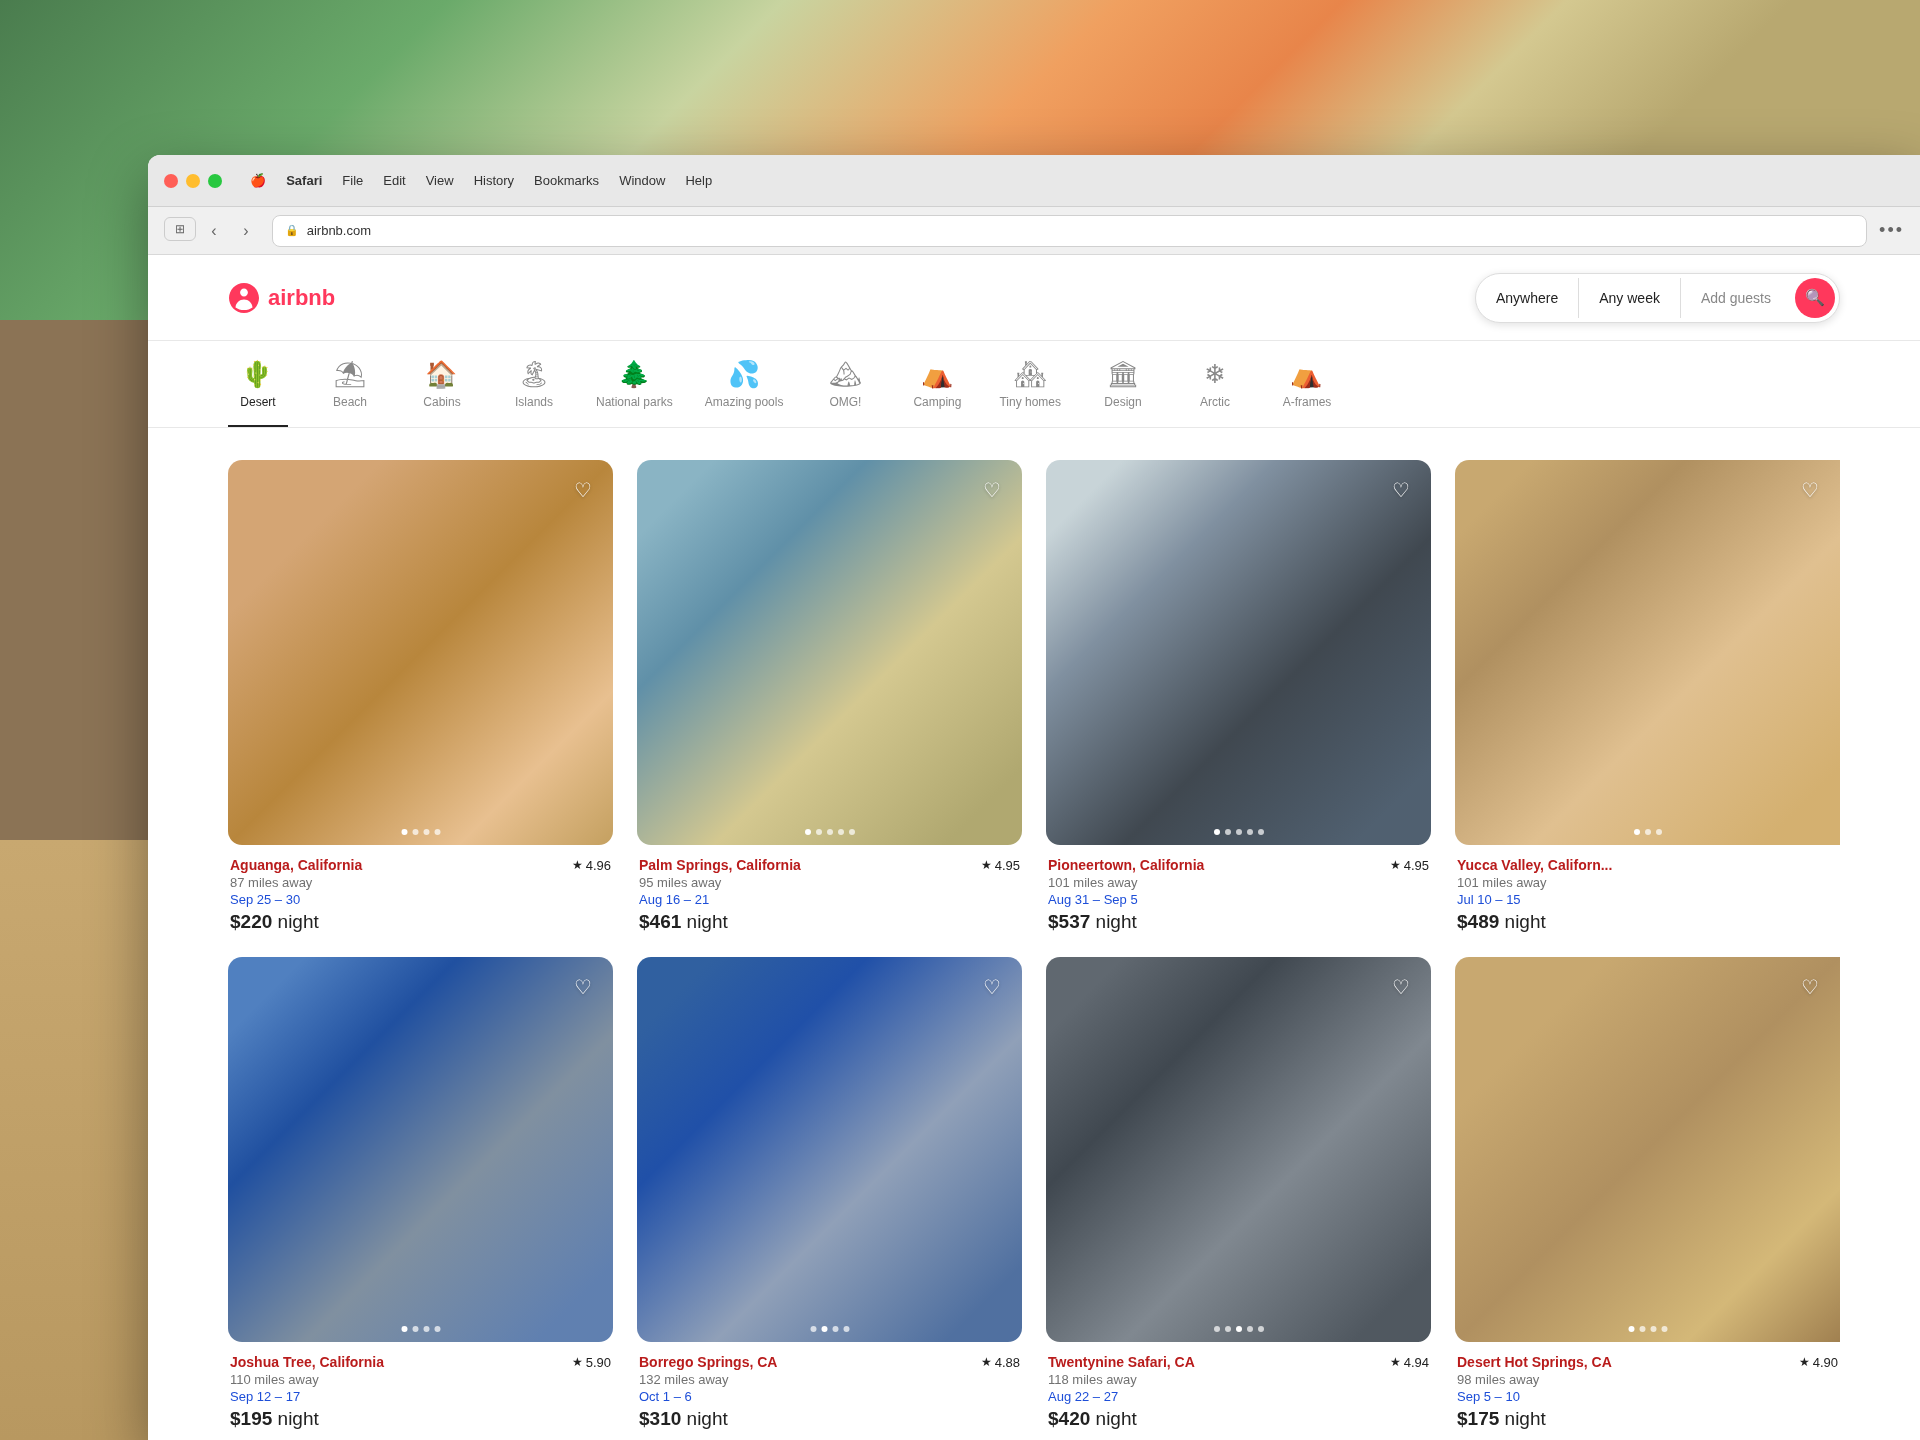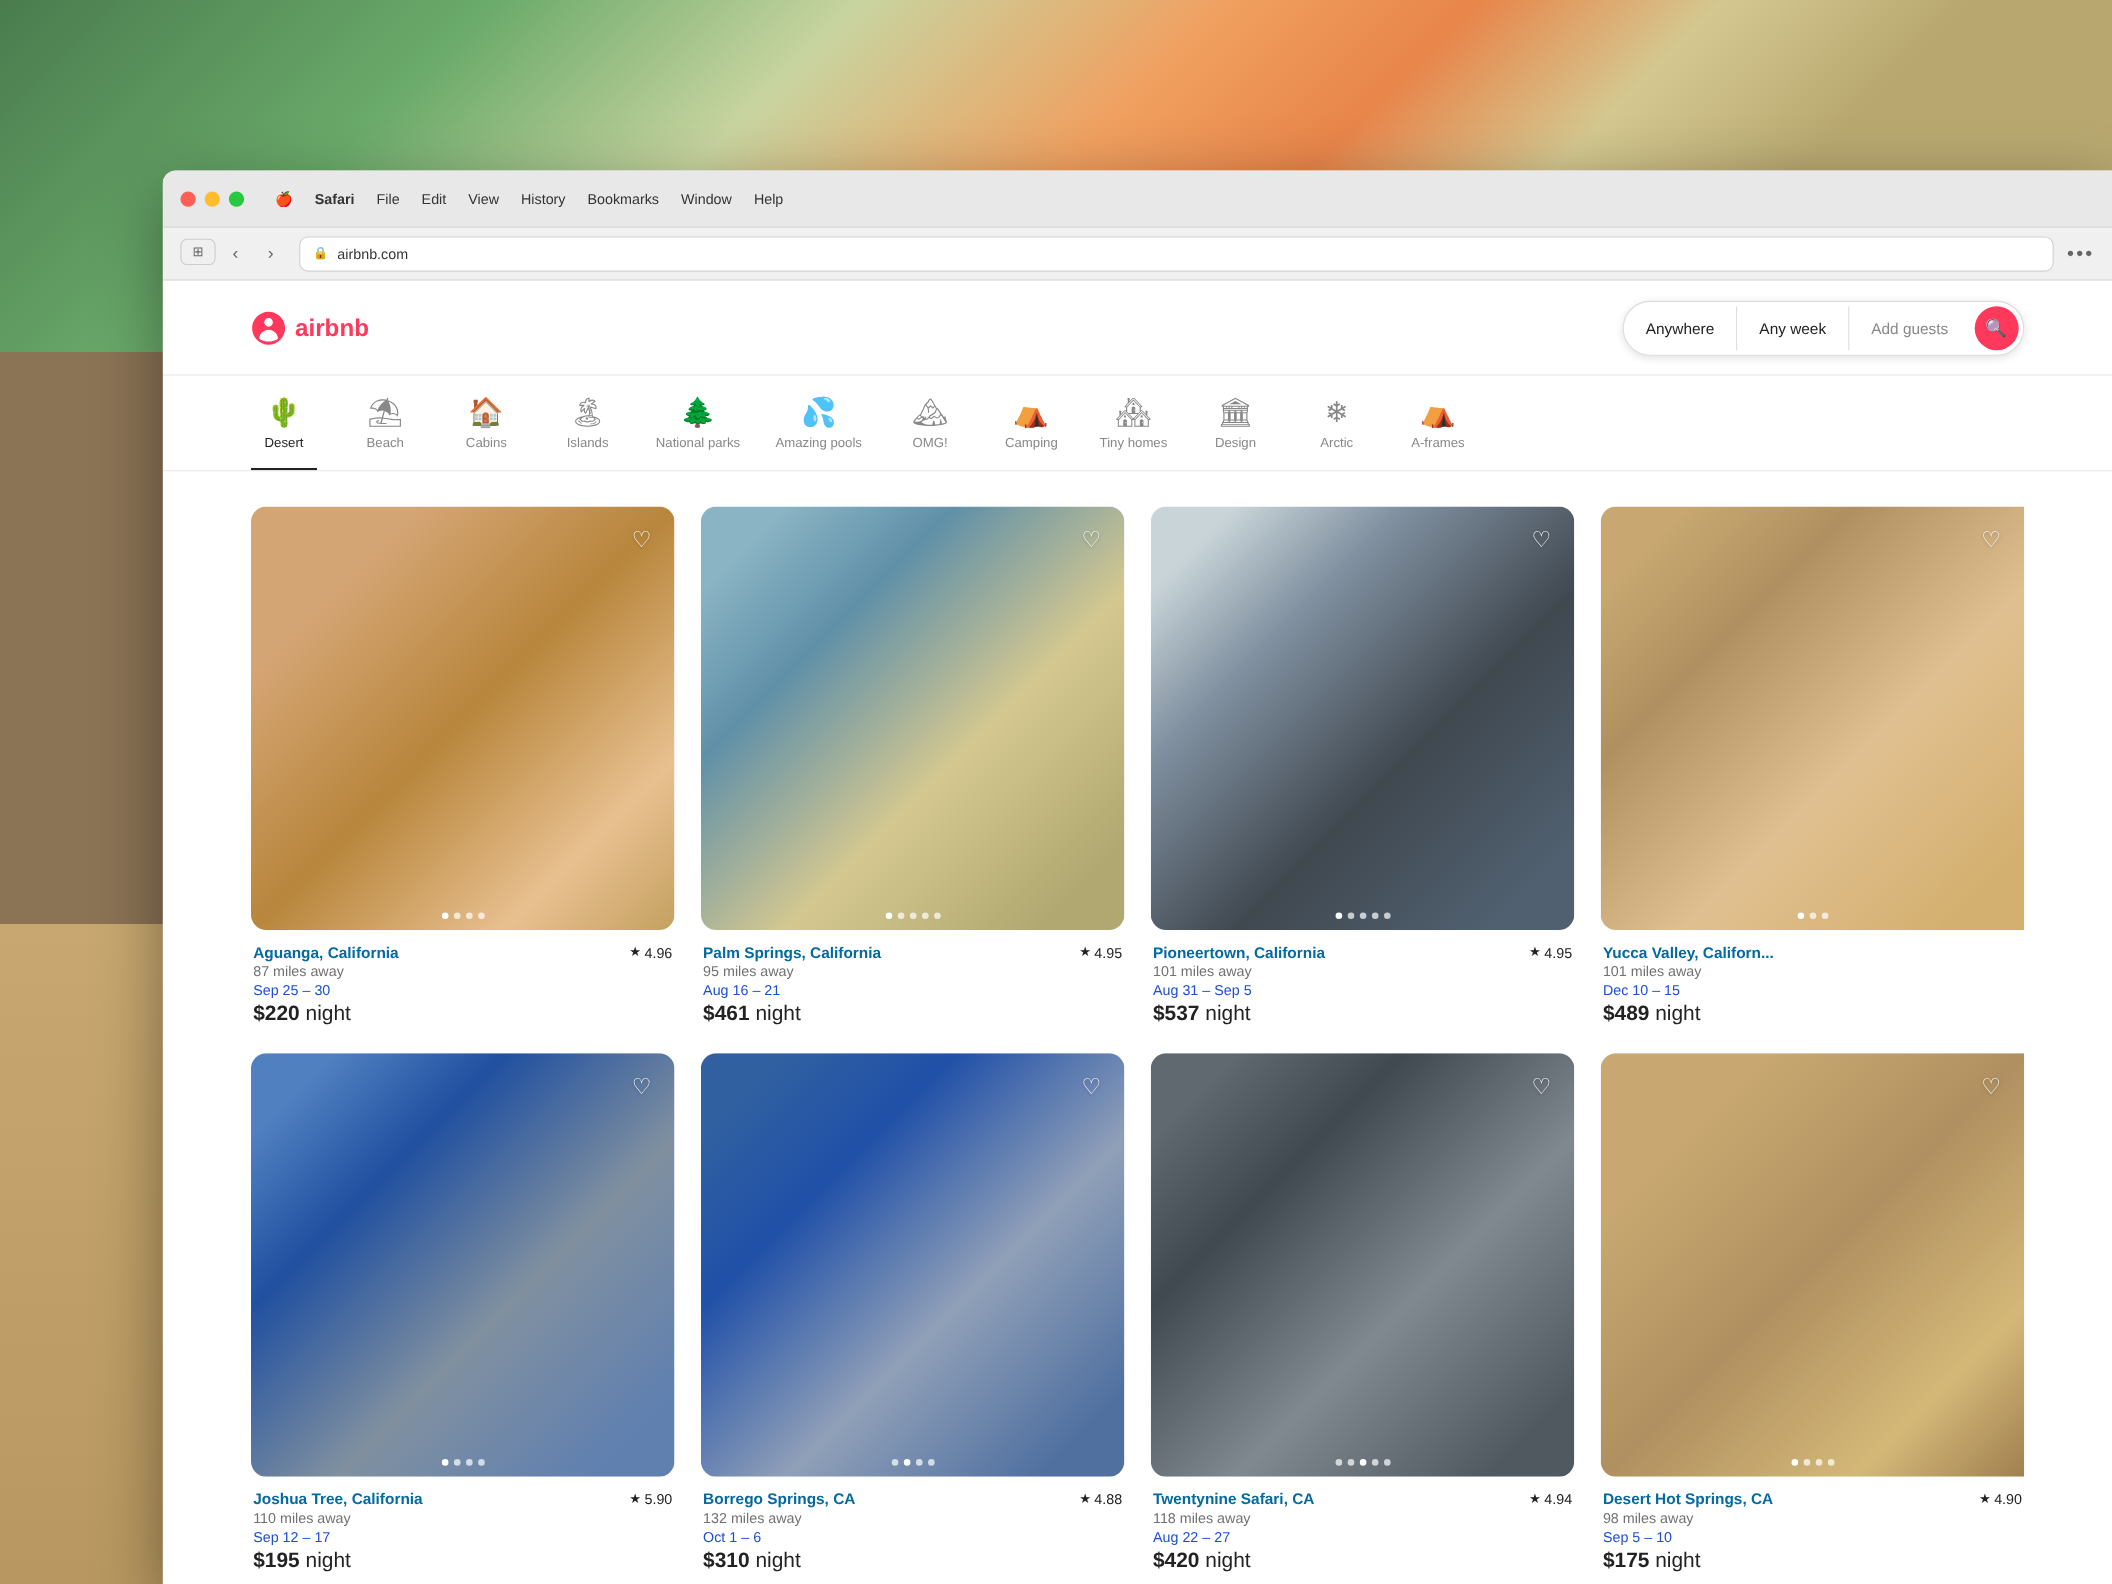--- a/index.html
+++ b/index.html
@@ -282,21 +282,21 @@
     .listing-info { padding: 0 2px; }
     .listing-location-row {
       display: flex;
       justify-content: space-between;
       align-items: center;
       margin-bottom: 2px;
     }
     .listing-location {
       font-size: 14px;
       font-weight: 600;
-      color: #0369a1;
+      color: #b91c1c;
     }
     .listing-rating {
       display: flex;
       align-items: center;
       gap: 3px;
       font-size: 13px;
       font-weight: 500;
       color: #222;
     }
     .star-icon { color: #222; font-size: 12px; }
@@ -526,21 +526,21 @@
                 <div class="dot"></div>
                 <div class="dot"></div>
         </div>
       </div>
       <div class="listing-info">
         <div class="listing-location-row">
           <span class="listing-location">Yucca Valley, Californ...</span>
 
         </div>
         <div class="listing-distance">101 miles away</div>
-        <div class="listing-dates">Dec 10 – 15</div>
+        <div class="listing-dates">Jul 10 – 15</div>
         <div class="listing-price">
           <span class="price-amount">$489</span>
           <span> night</span>
         </div>
       </div>
     </div>
           <div class="listing-card">
       <div class="listing-image">
         <div style="width:100%;height:100%;background-class:card-5" class="card-5"></div>
         <button class="wishlist-btn">♡</button>

